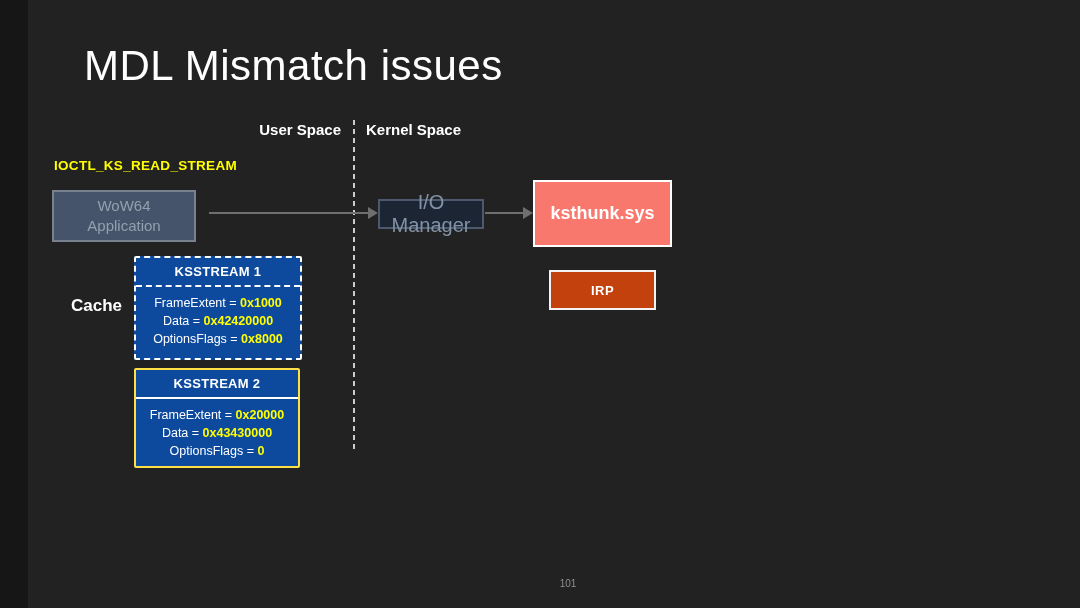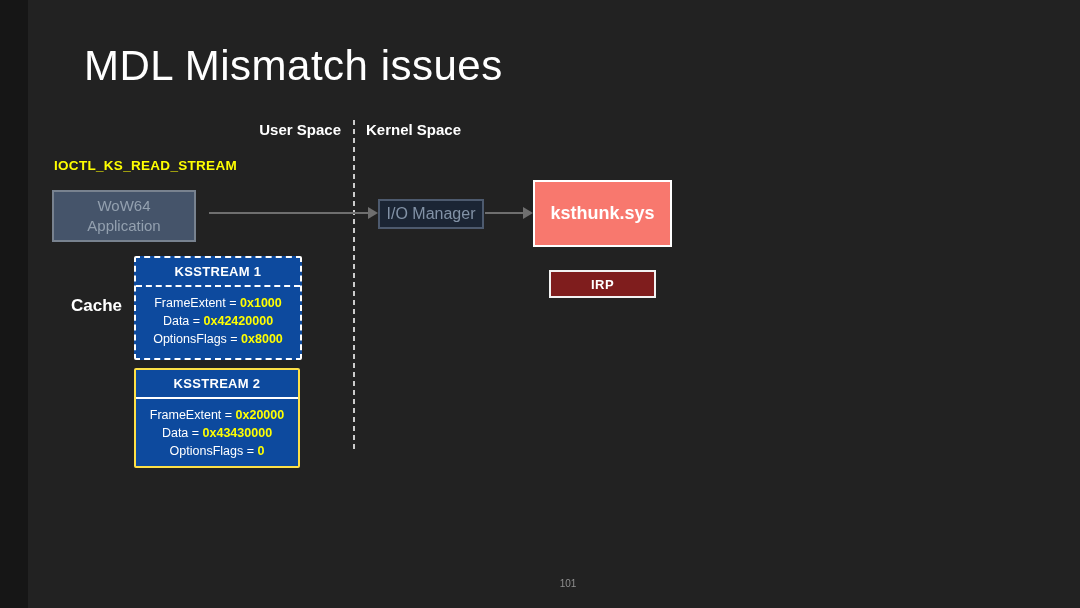--- a/index.html
+++ b/index.html
@@ -84,39 +84,39 @@
     line-height: 1.35;
   }
   .iomgr-box {
     left: 350px;
     top: 199px;
     width: 106px;
     height: 30px;
     background: #1b2534;
     border: 2px solid #4d5a6e;
     color: #8292a6;
-    font-size: 16px;
+    font-size: 20px;
   }
   .ksthunk-box {
     left: 505px;
     top: 180px;
     width: 139px;
     height: 67px;
     background: #f8786e;
     border: 2px solid #ffffff;
     color: #ffffff;
     font-size: 18px;
     font-weight: 600;
   }
   .irp-box {
     left: 521px;
     top: 270px;
     width: 107px;
-    height: 28px;
-    background: #7f1d1d;
+    height: 40px;
+    background: #c2410c;
     border: 2px solid #f2f2f2;
     color: #ffffff;
     font-size: 13px;
     font-weight: 700;
     letter-spacing: 0.5px;
   }
 
   .ksstream {
     position: absolute;
     box-sizing: border-box;

